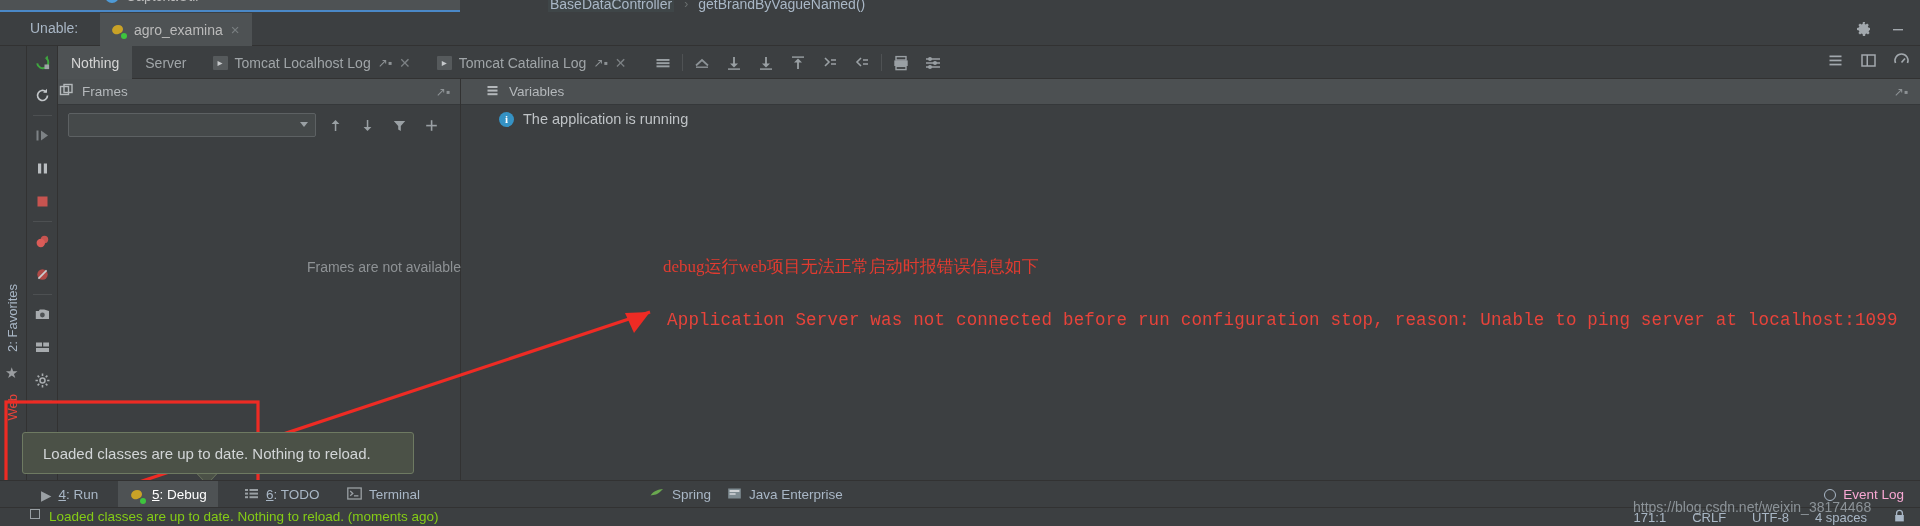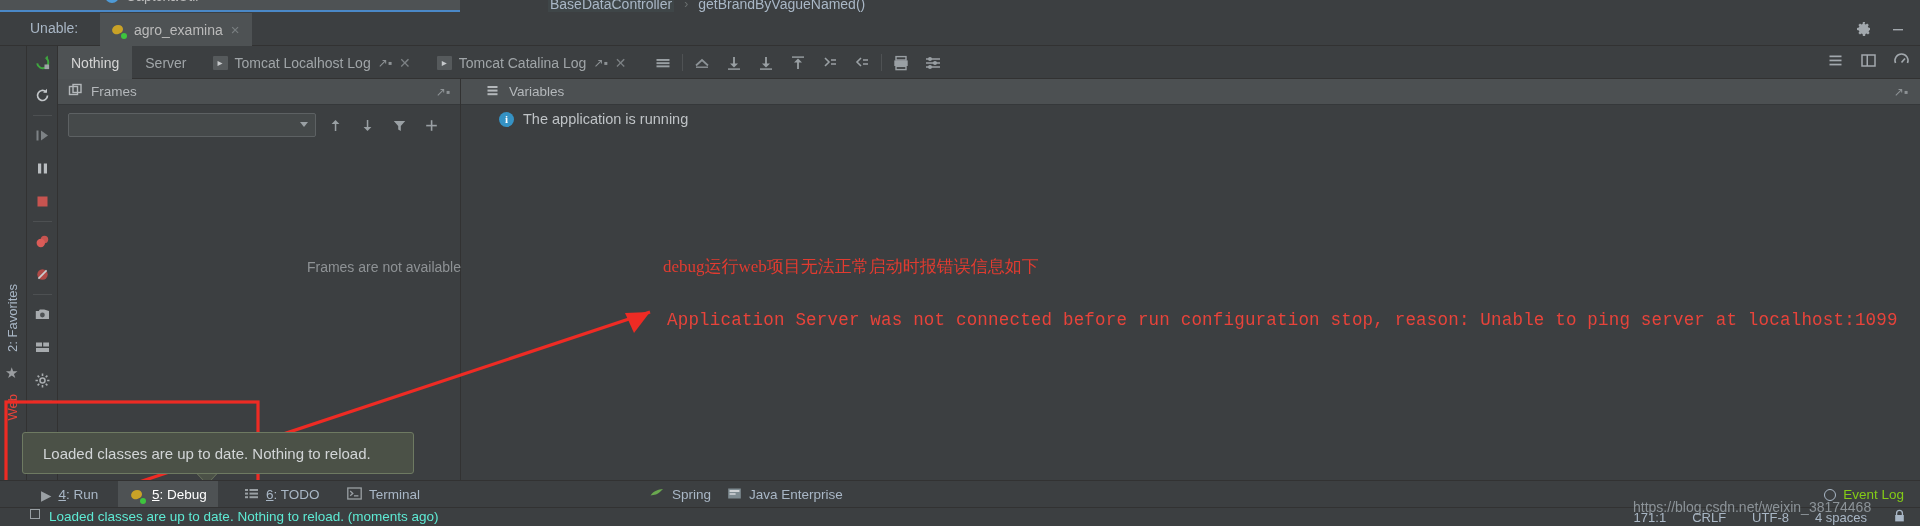--- a/index.html
+++ b/index.html
@@ -120,21 +120,21 @@
     display: flex; align-items: center; gap: 16px; color: #a2a8ad;
   }
 
   
   .frames-panel {
     position: absolute; left: 58px; top: 79px; width: 403px; height: 401px;
     background: #3c3f41; border-right: 1px solid #323232;
   }
   .panel-head {
     height: 26px; background: #4c5052; display: flex; align-items: center;
-    gap: 8px; padding-left: 10px; color: #b4b8bb; font-size: 13.5px;
+    gap: 8px; padding-left: 1px; color: #b4b8bb; font-size: 13.5px;
     border-bottom: 1px solid #35383a;
   }
   .frames-head { position: relative; }
   .frames-head .pin-r { position: absolute; right: 10px; color: #8d9295; font-size: 12px; }
   .frames-toolbar {
     position: absolute; left: 0; top: 26px; width: 403px; height: 40px;
     display: flex; align-items: center; padding-left: 10px; gap: 6px;
   }
   .thread-combo {
     width: 248px; height: 24px; background: #45494a;
@@ -229,36 +229,36 @@
   }
   .bw {
     position: absolute; top: 0; height: 27px; display: flex; align-items: center;
     gap: 7px; padding: 0 11px; color: #a9b7c6; font-size: 13.5px; white-space: nowrap;
   }
   .bw.active { background: #4e5254; color: #ffffff; }
   .bw u { text-decoration: underline; }
   .bw .g { color: #9aa0a4; }
   .event-log {
     position: absolute; right: 16px; top: 0; height: 27px;
-    display: flex; align-items: center; gap: 7px; color: #84cc16; font-size: 13.5px;
+    display: flex; align-items: center; gap: 7px; color: #f9a8d4; font-size: 13.5px;
   }
   .ring {
     width: 12px; height: 12px; border-radius: 50%;
     border: 1.6px solid #a9b7c6;
   }
 
   
   .status-bar {
     position: absolute; left: 0; top: 507px; width: 1920px; height: 19px;
     background: #3c3f41; border-top: 1px solid #323232;
   }
   .status-msg {
     position: absolute; left: 30px; top: 1px;
     display: flex; align-items: flex-start; gap: 9px;
-    color: #5eead4; font-size: 13.5px; white-space: nowrap;
+    color: #84cc16; font-size: 13.5px; white-space: nowrap;
   }
   .sq {
     width: 10px; height: 10px; border: 1.4px solid #9aa0a4;
   }
   .status-right {
     position: absolute; right: 14px; top: 1px;
     display: flex; align-items: center; gap: 26px;
     color: #a9b7c6; font-size: 13px; white-space: nowrap;
   }
   .watermark {

